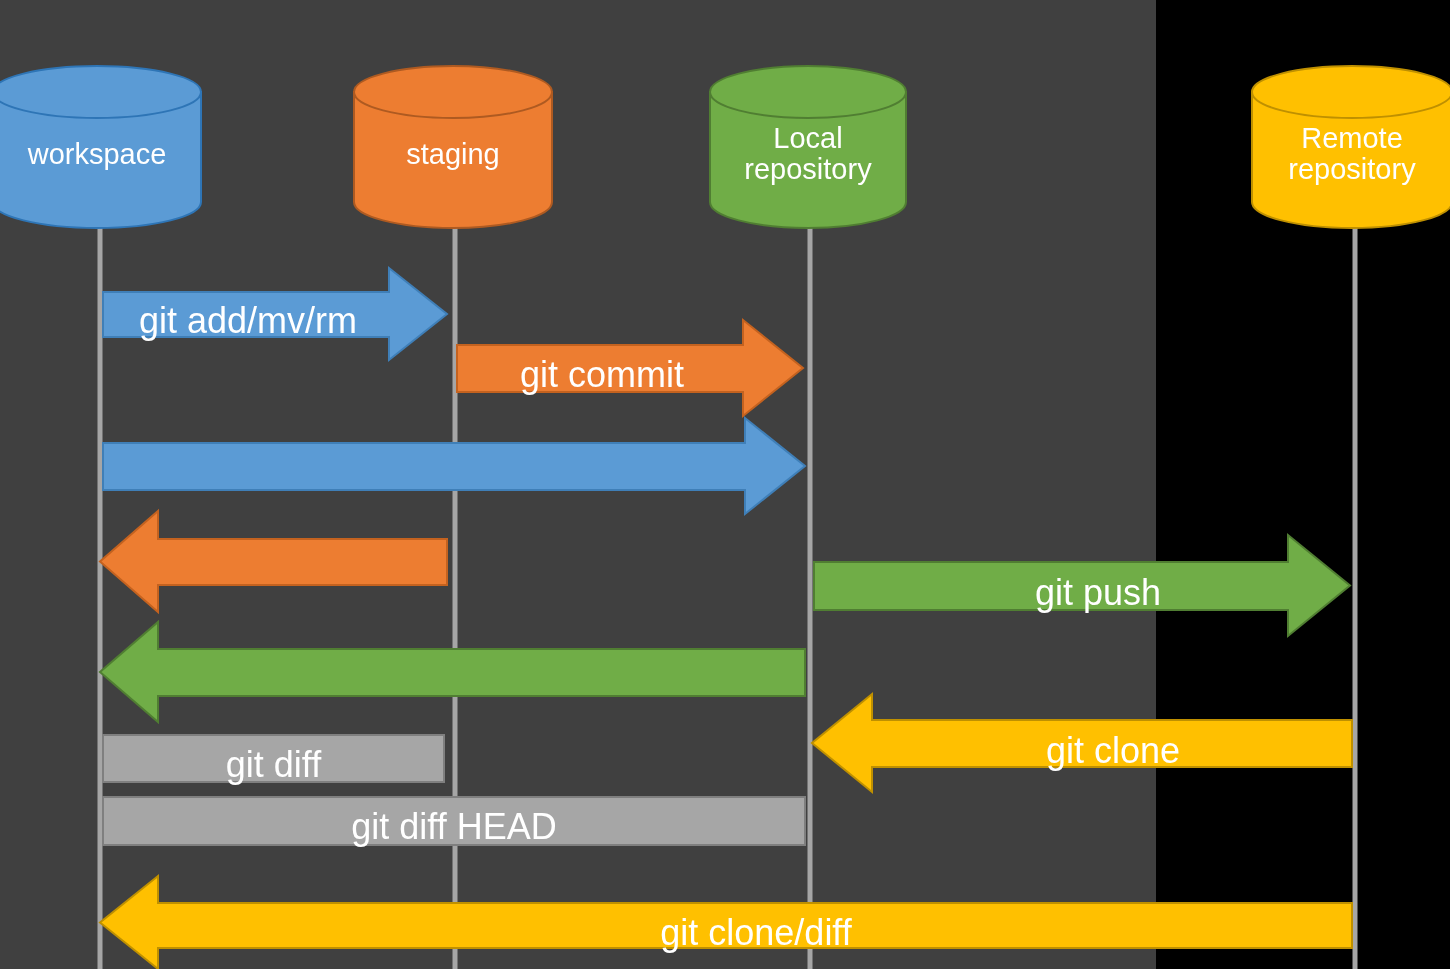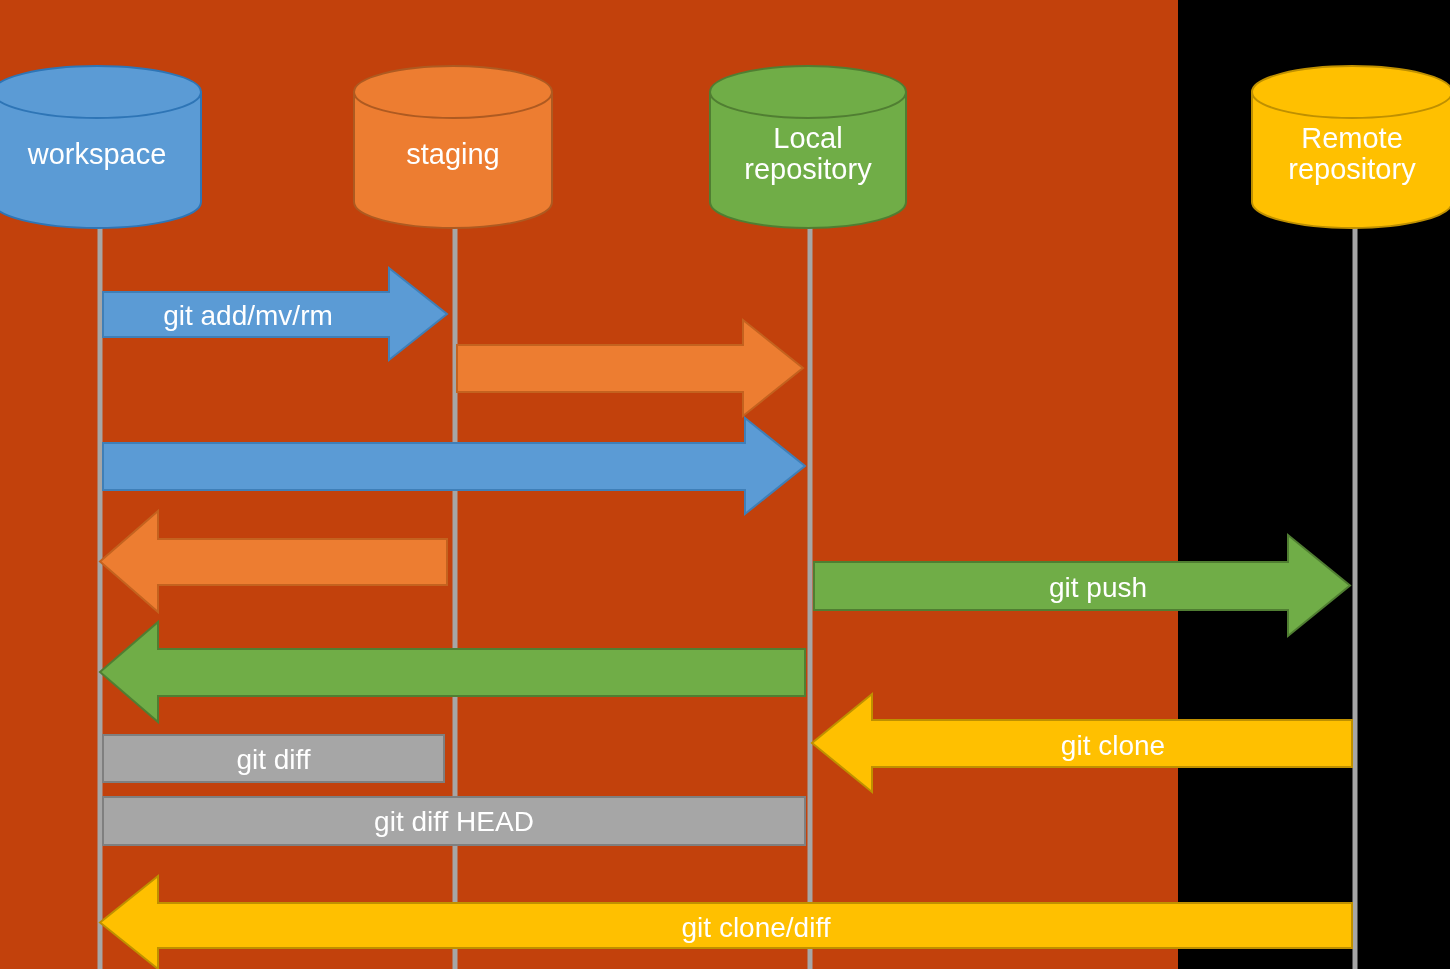--- a/index.html
+++ b/index.html
@@ -10,42 +10,41 @@
   body {
     width: 1450px;
     height: 969px;
     overflow: hidden;
     font-family: "Liberation Sans", sans-serif;
   }
   #canvas {
     position: relative;
     width: 1156px;
     height: 969px;
-    background: #c2410c;
-    padding-left: 22px;
+    background: #404040;
   }
   #canvas > svg {
     position: absolute;
     top: 0;
     left: 0;
   }
   .node-label {
     position: absolute;
     color: #ffffff;
     font-size: 29px;
     line-height: 1.08;
     text-align: center;
     font-family: "Liberation Sans", sans-serif;
     pointer-events: none;
     white-space: pre-line;
   }
   .arrow-label {
     position: absolute;
     color: #ffffff;
-    font-size: 28px;
+    font-size: 36px;
     font-family: "Liberation Sans", sans-serif;
     text-align: center;
     pointer-events: none;
     white-space: nowrap;
   }
 </style>
 </head>
 <body>
 
 <div id="canvas">
@@ -81,18 +80,19 @@
       <rect x="103" y="735" width="341" height="47" fill="#a6a6a6" stroke="#7f7f7f" stroke-width="2"></rect>
       <rect x="103" y="797" width="702" height="48" fill="#a6a6a6" stroke="#7f7f7f" stroke-width="2"></rect>
     </svg>
 <div class="node-label" style="left: -7px; width: 208px; top: 139px;">workspace</div>
     <div class="node-label" style="left: 354px; width: 198px; top: 139px;">staging</div>
     <div class="node-label" style="left: 710px; width: 196px; top: 123px;">Local
 repository</div>
     <div class="node-label" style="left: 1252px; width: 200px; top: 123px;">Remote
 repository</div>
     <div class="arrow-label" style="left: 103px; width: 290px; top: 300px;">git add/mv/rm</div>
+    <div class="arrow-label" style="left: 457px; width: 290px; top: 354px;">git commit</div>
     <div class="arrow-label" style="left: 814px; width: 472px; top: 572px; margin-left: 48px;">git push</div>
     <div class="arrow-label" style="left: 874px; width: 478px; top: 730px;">git clone</div>
     <div class="arrow-label" style="left: 160px; width: 1192px; top: 912px;">git clone/diff</div>
     <div class="arrow-label" style="left: 103px; width: 341px; top: 744px; text-align: center;">git diff</div>
     <div class="arrow-label" style="left: 103px; width: 702px; top: 806px;">git diff HEAD</div>
   </div>
 
 </body></html>

